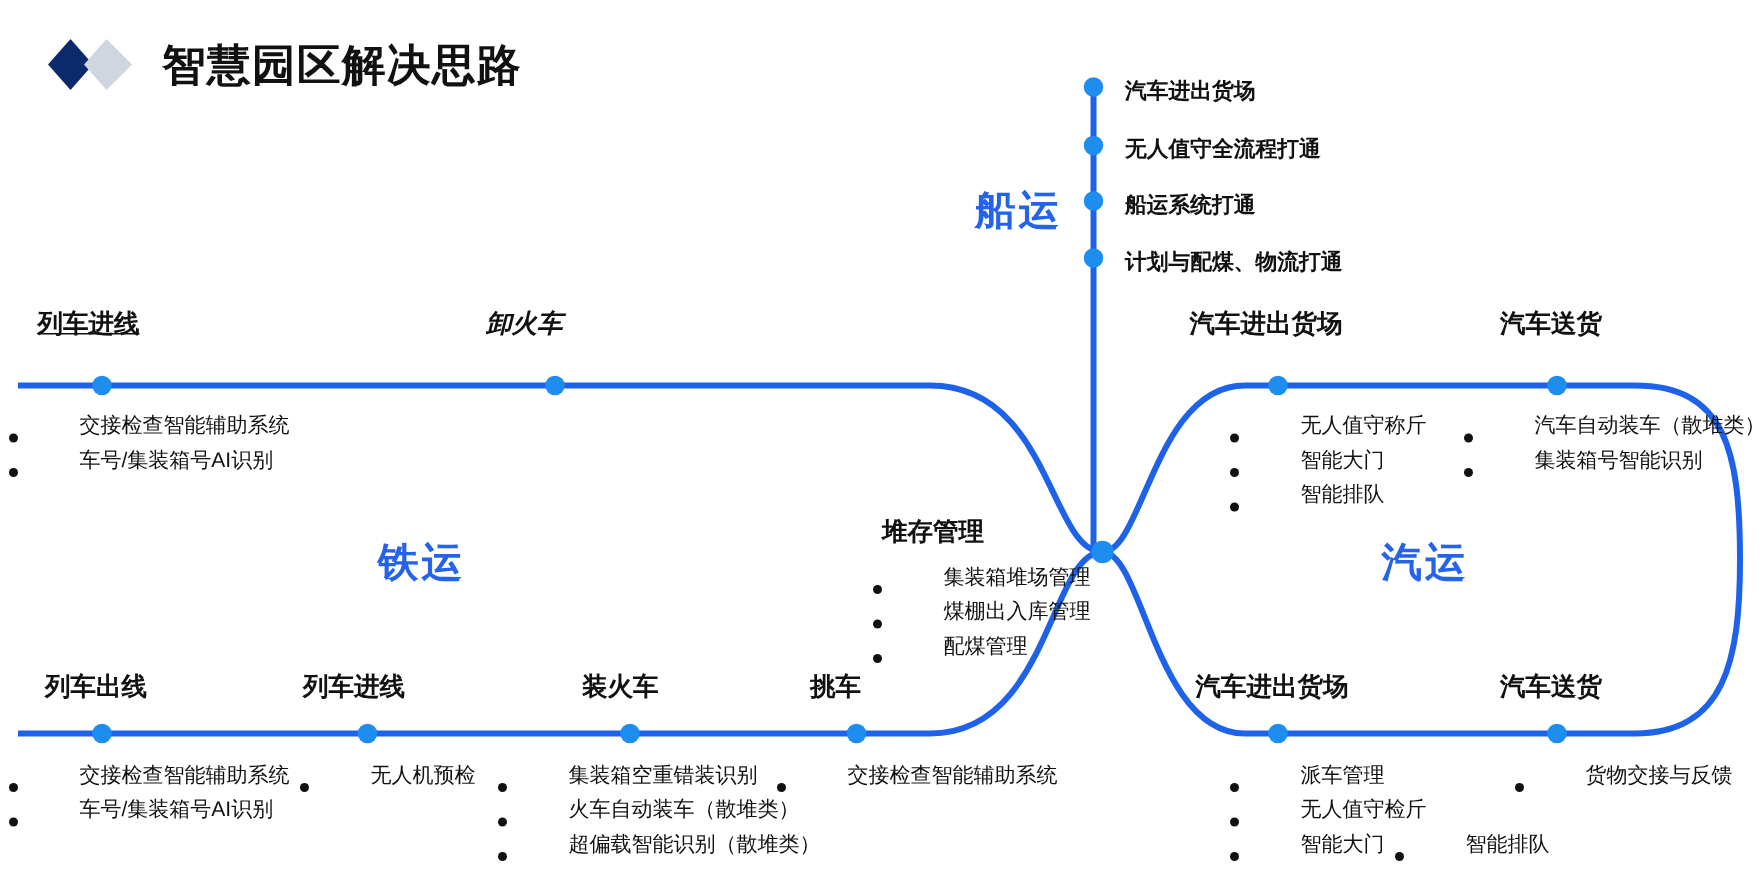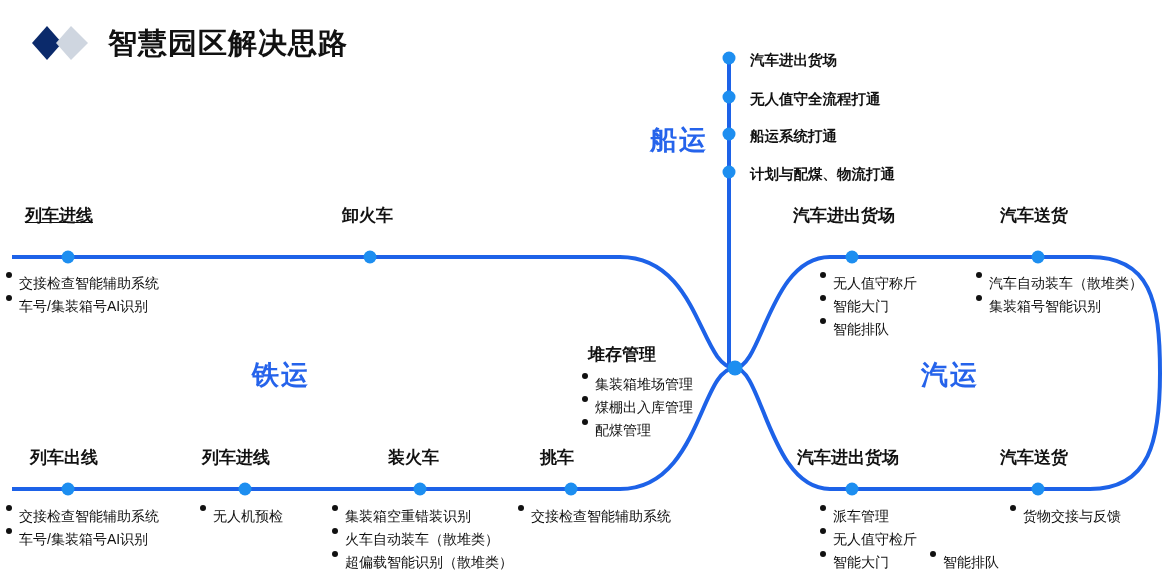--- a/index.html
+++ b/index.html
@@ -16,21 +16,21 @@
   .title{position:absolute;left:108px;top:24px;font-size:29px;font-weight:bold;color:#111;letter-spacing:1px;}
 
   
   .section-label{position:absolute;font-size:27px;font-weight:bold;color:#2563eb;letter-spacing:2px;}
 
   
   .node-title{position:absolute;font-size:17px;font-weight:bold;color:#111;white-space:nowrap;}
 
   
   .bullets{position:absolute;font-size:14px;color:#111;white-space:nowrap;line-height:23px;}
-  .bullets div{display:flex;align-items:flex-start;}
+  .bullets div{display:flex;align-items:flex-end;gap:34px;}
   .bullets .dot{display:inline-block;width:6px;height:6px;border-radius:50%;background:#111;margin-right:7px;flex:none;}
 
   
   .knot{position:absolute;width:13px;height:13px;border-radius:50%;background:#1d8ef0;
         border:0;transform:translate(-50%,-50%);}
   .knot.big{width:15px;height:15px;}
 
   
   .ship-item{position:absolute;font-size:14.5px;font-weight:bold;color:#111;white-space:nowrap;}
 </style>
@@ -82,21 +82,21 @@
     <div>
         <span class="dot"></span>
         <span>交接检查智能辅助系统</span>
       </div>
     <div>
         <span class="dot"></span>
         <span>车号/集装箱号AI识别</span>
       </div>
   </div>
 
-  <div class="node-title" style="left:342px;top:204px;">卸火车</div>
+  <div class="node-title" style="left:324px;top:204px;font-style:italic;">卸火车</div>
   <div class="knot" style="left:370px;top:257px;"></div>
 
   <div class="node-title" style="left:793px;top:204px;">汽车进出货场</div>
   <div class="knot" style="left:852px;top:257px;"></div>
   <div class="bullets" style="left:820px;top:272px;">
     <div>
         <span class="dot"></span>
         <span>无人值守称斤</span>
       </div>
     <div>

